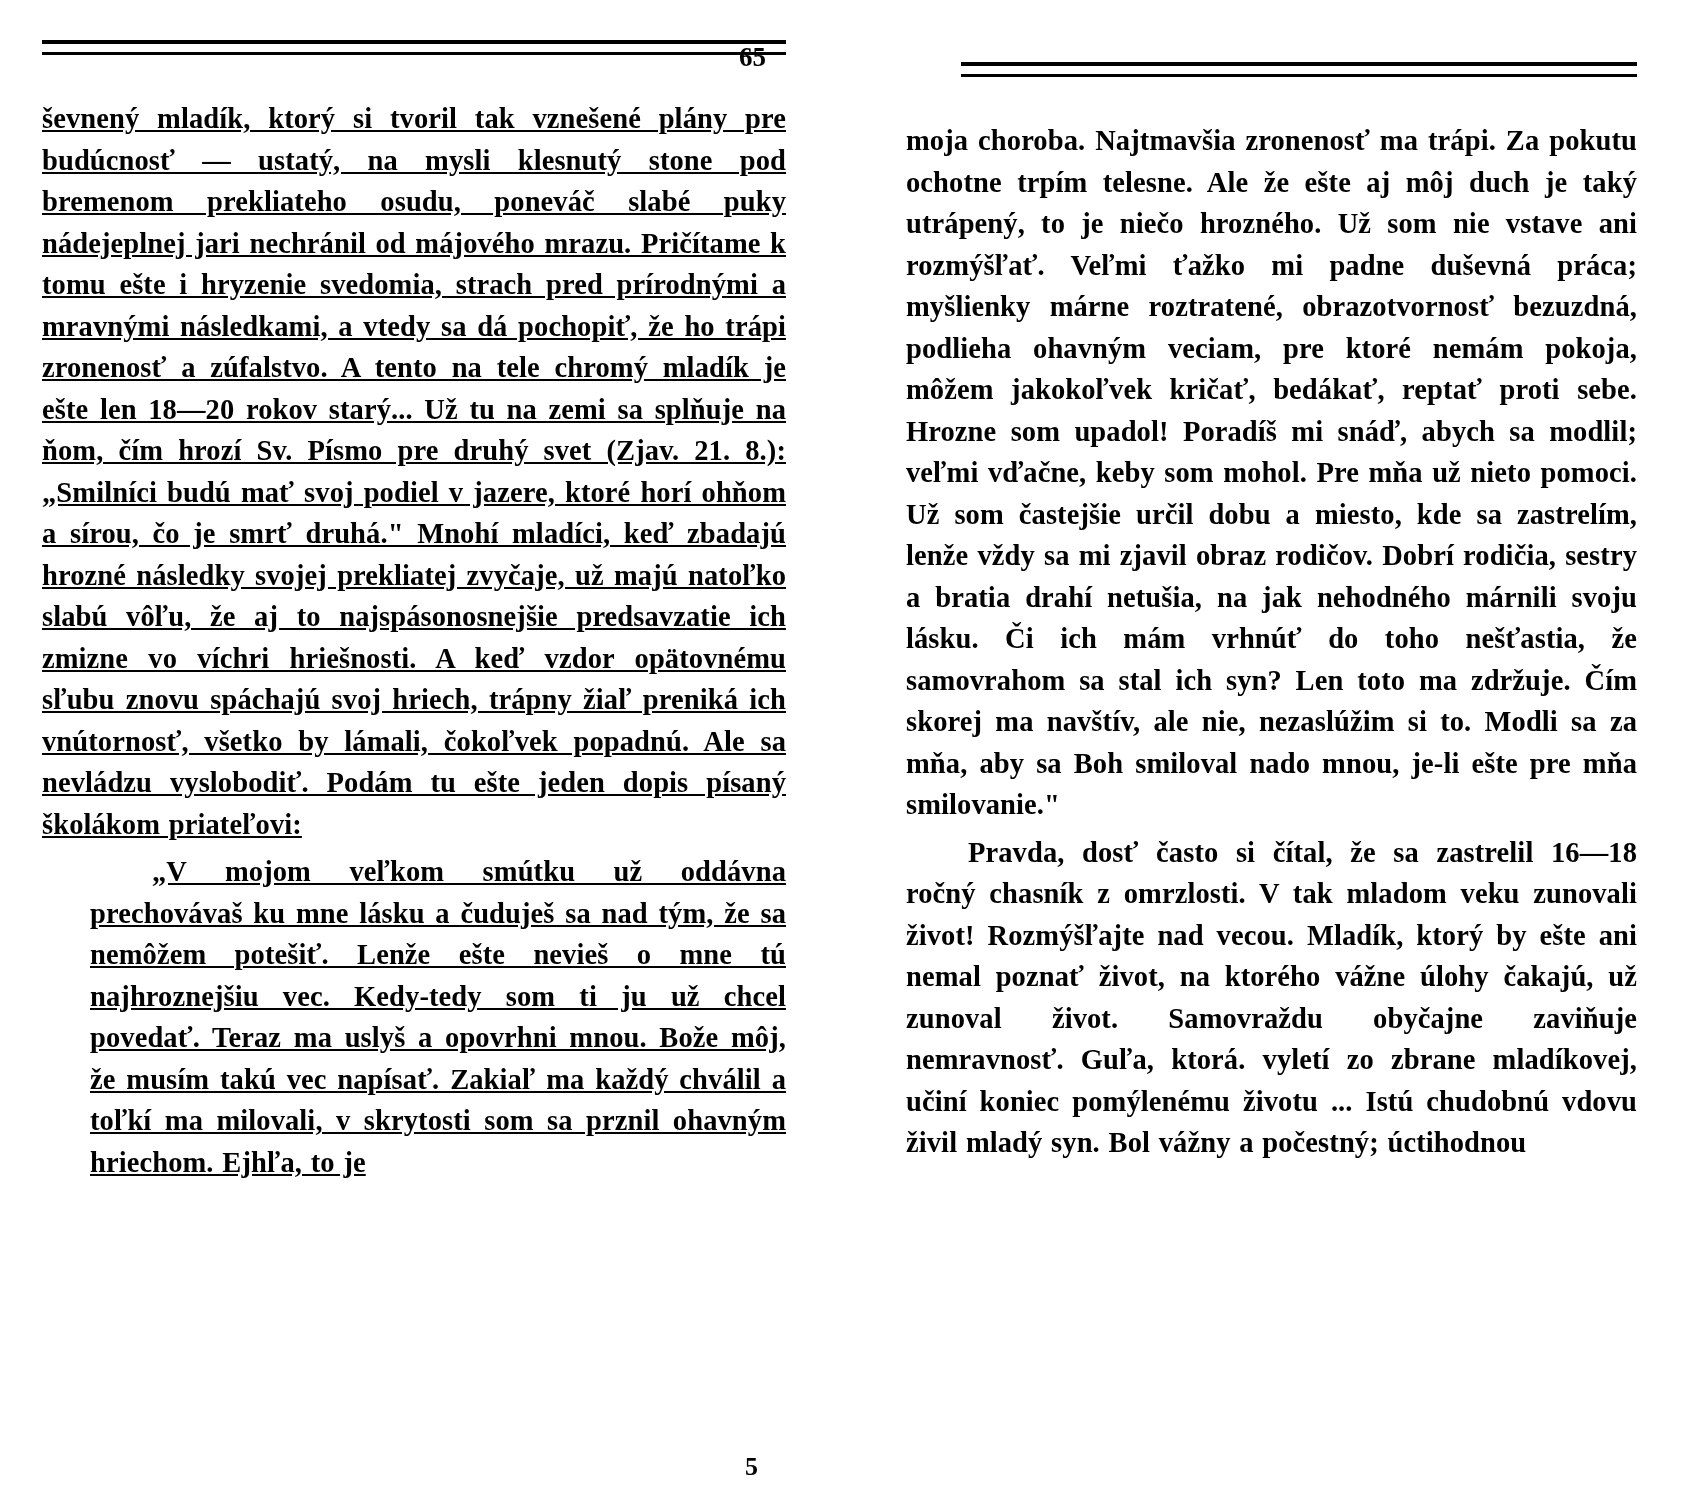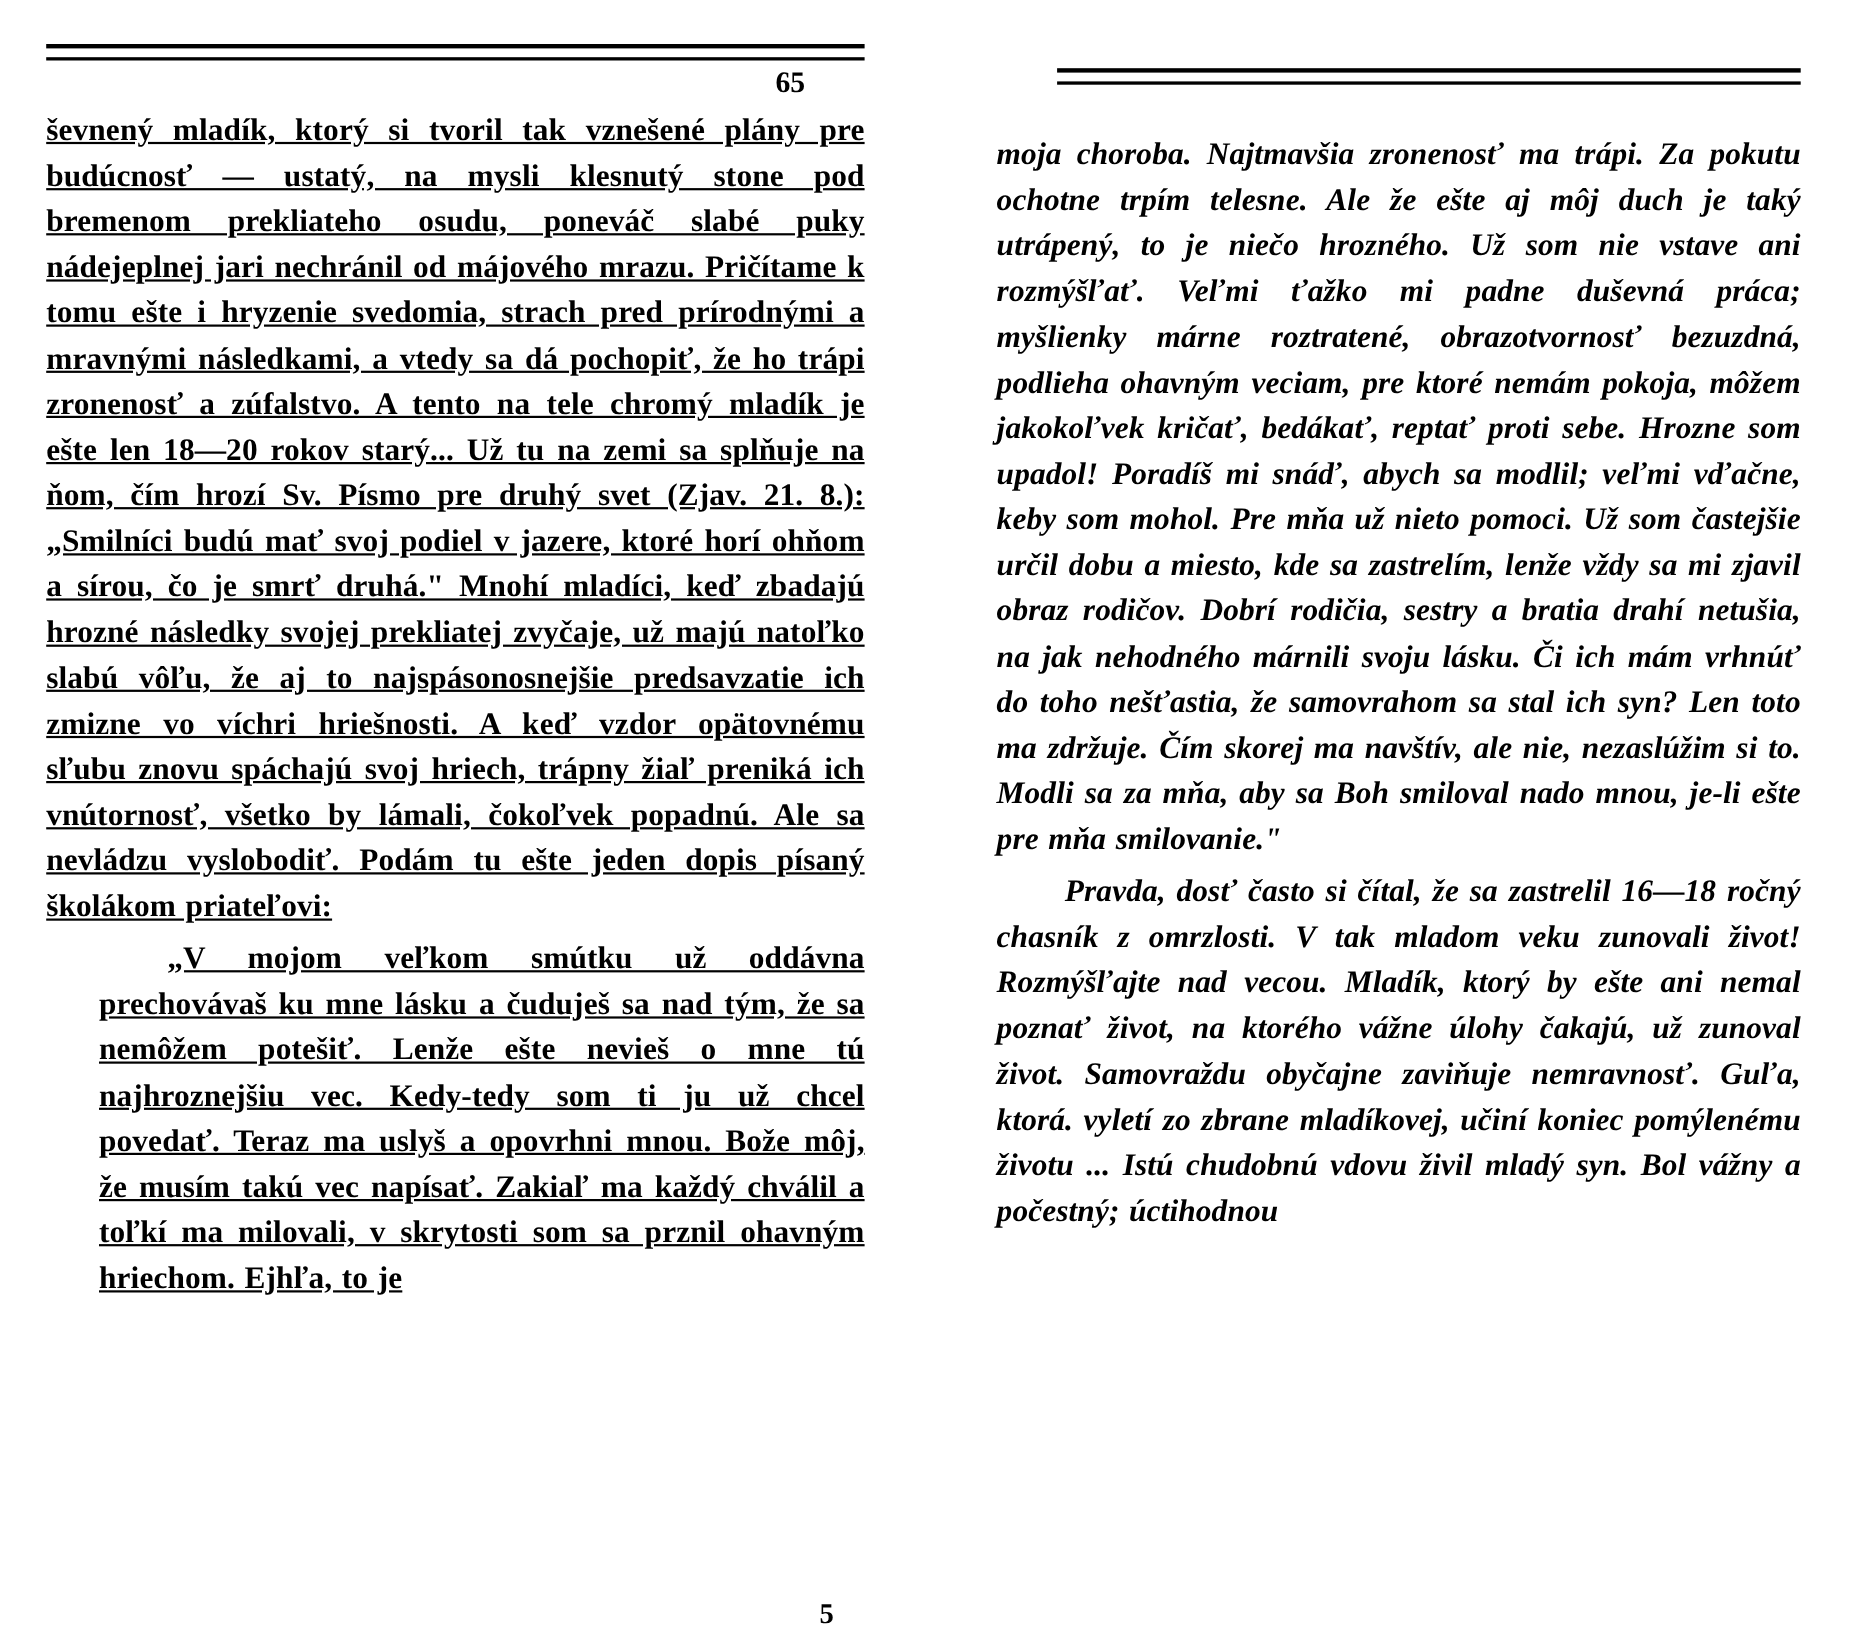--- a/index.html
+++ b/index.html
@@ -55,37 +55,36 @@
   .col-right .rule-block { margin-top: 62px; }
 
   .folio {
     position: absolute;
     font-family: "Liberation Serif", serif;
     font-weight: bold;
     font-size: 27px;
     line-height: 1;
   }
   .folio-left {
-    left: 705px;
+    left: 739px;
     top: 44px;
-    margin-top: 18px;
   }
 
   .body-text {
     font-family: "Liberation Serif", serif;
     font-weight: bold;
     font-size: 28.5px;
     line-height: 41.5px;
     text-align: justify;
     text-justify: inter-word;
     letter-spacing: 0.1px;
     word-spacing: 1.5px;
   }
   .col-left .body-text { margin-top: 22px; text-decoration: underline; }
-  .col-right .body-text { margin-top: 22px; font-style: italic; }
+  .col-right .body-text { margin-top: 22px; }
 
   .body-text p {
     margin: 0;
   }
   .body-text p.indent {
     text-indent: 62px;
   }
   .body-text p.quote {
     text-indent: 62px;
     margin-left: 48px;

